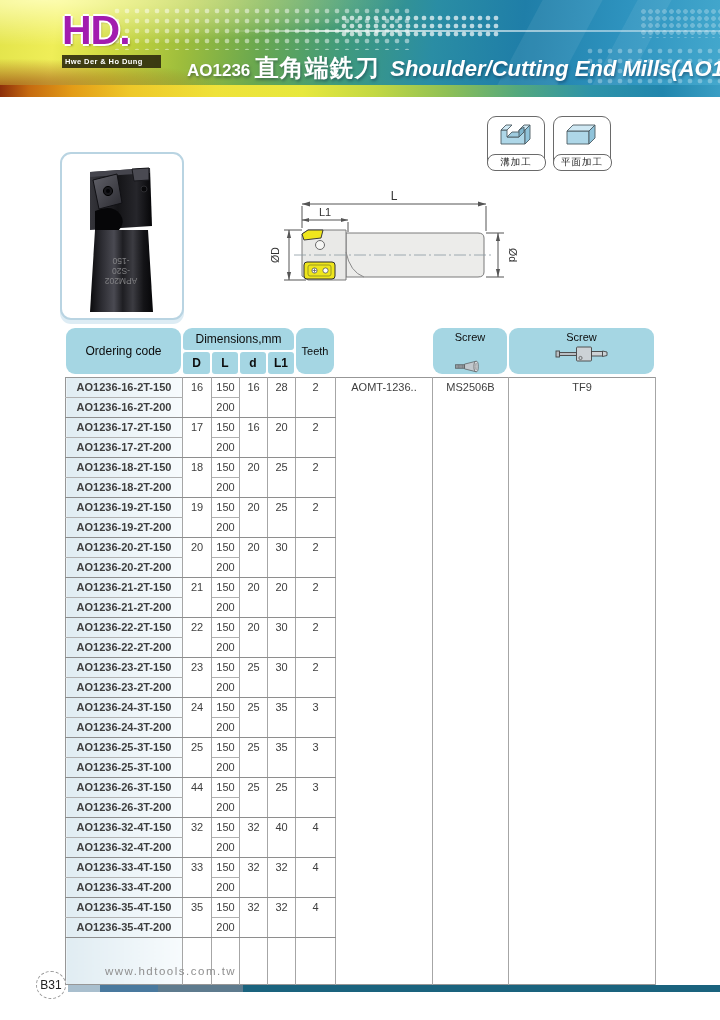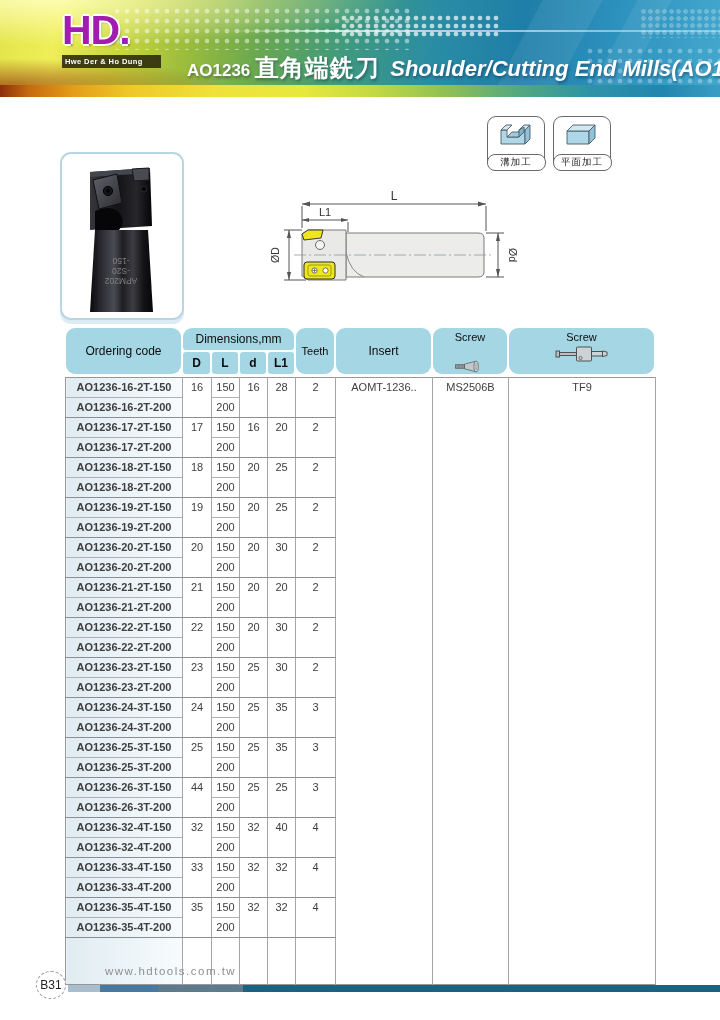--- a/index.html
+++ b/index.html
@@ -234,21 +234,20 @@
 
   <div class="table-wrap">
     <div class="thead">
       <div class="hc ordering">Ordering code</div>
       <div class="hc dims">Dimensions,mm</div>
       <div class="hc sub c2">D</div>
       <div class="hc sub c3">L</div>
       <div class="hc sub c4">d</div>
       <div class="hc sub c5">L1</div>
       <div class="hc teeth">Teeth</div>
-      <div class="hc insert">Insert</div>
       <div class="hc tool screw">
         <span>Screw</span>
         <svg width="46" height="22" viewBox="0 0 46 22">
           <rect x="2" y="8.5" width="13" height="5" fill="#aab2b8" stroke="#444" stroke-width=".9"></rect>
           <path d="M4,8.5 L4,13.5 M6,8.5 L6,13.5 M8,8.5 L8,13.5 M10,8.5 L10,13.5 M12,8.5 L12,13.5 M14,8.5 L14,13.5" stroke="#555" stroke-width=".7"></path>
           <path d="M15,7.5 L31,3.5 L31,18.5 L15,14.5 Z" fill="#c2c9ce" stroke="#444" stroke-width=".9"></path>
           <ellipse cx="32" cy="11" rx="3.2" ry="7.8" fill="#d6dbdf" stroke="#444" stroke-width=".9"></ellipse>
           <ellipse cx="32" cy="11" rx="1.1" ry="5" fill="none" stroke="#888" stroke-width=".8"></ellipse>
         </svg>
       </div>
@@ -391,21 +390,21 @@
           </tr>
           <tr>
             <td class="code-cell bb-inner">AO1236-25-3T-150</td>
             <td class="bb-group" rowspan="2">25</td>
             <td class="bb-inner">150</td>
             <td class="bb-group" rowspan="2">25</td>
             <td class="bb-group" rowspan="2">35</td>
             <td class="bb-group" rowspan="2">3</td>
           </tr>
           <tr>
-            <td class="code-cell bb-group">AO1236-25-3T-200</td>
+            <td class="code-cell bb-group">AO1236-25-3T-100</td>
             <td class="bb-group">200</td>
           </tr>
           <tr>
             <td class="code-cell bb-inner">AO1236-26-3T-150</td>
             <td class="bb-group" rowspan="2">44</td>
             <td class="bb-inner">150</td>
             <td class="bb-group" rowspan="2">25</td>
             <td class="bb-group" rowspan="2">25</td>
             <td class="bb-group" rowspan="2">3</td>
           </tr>

